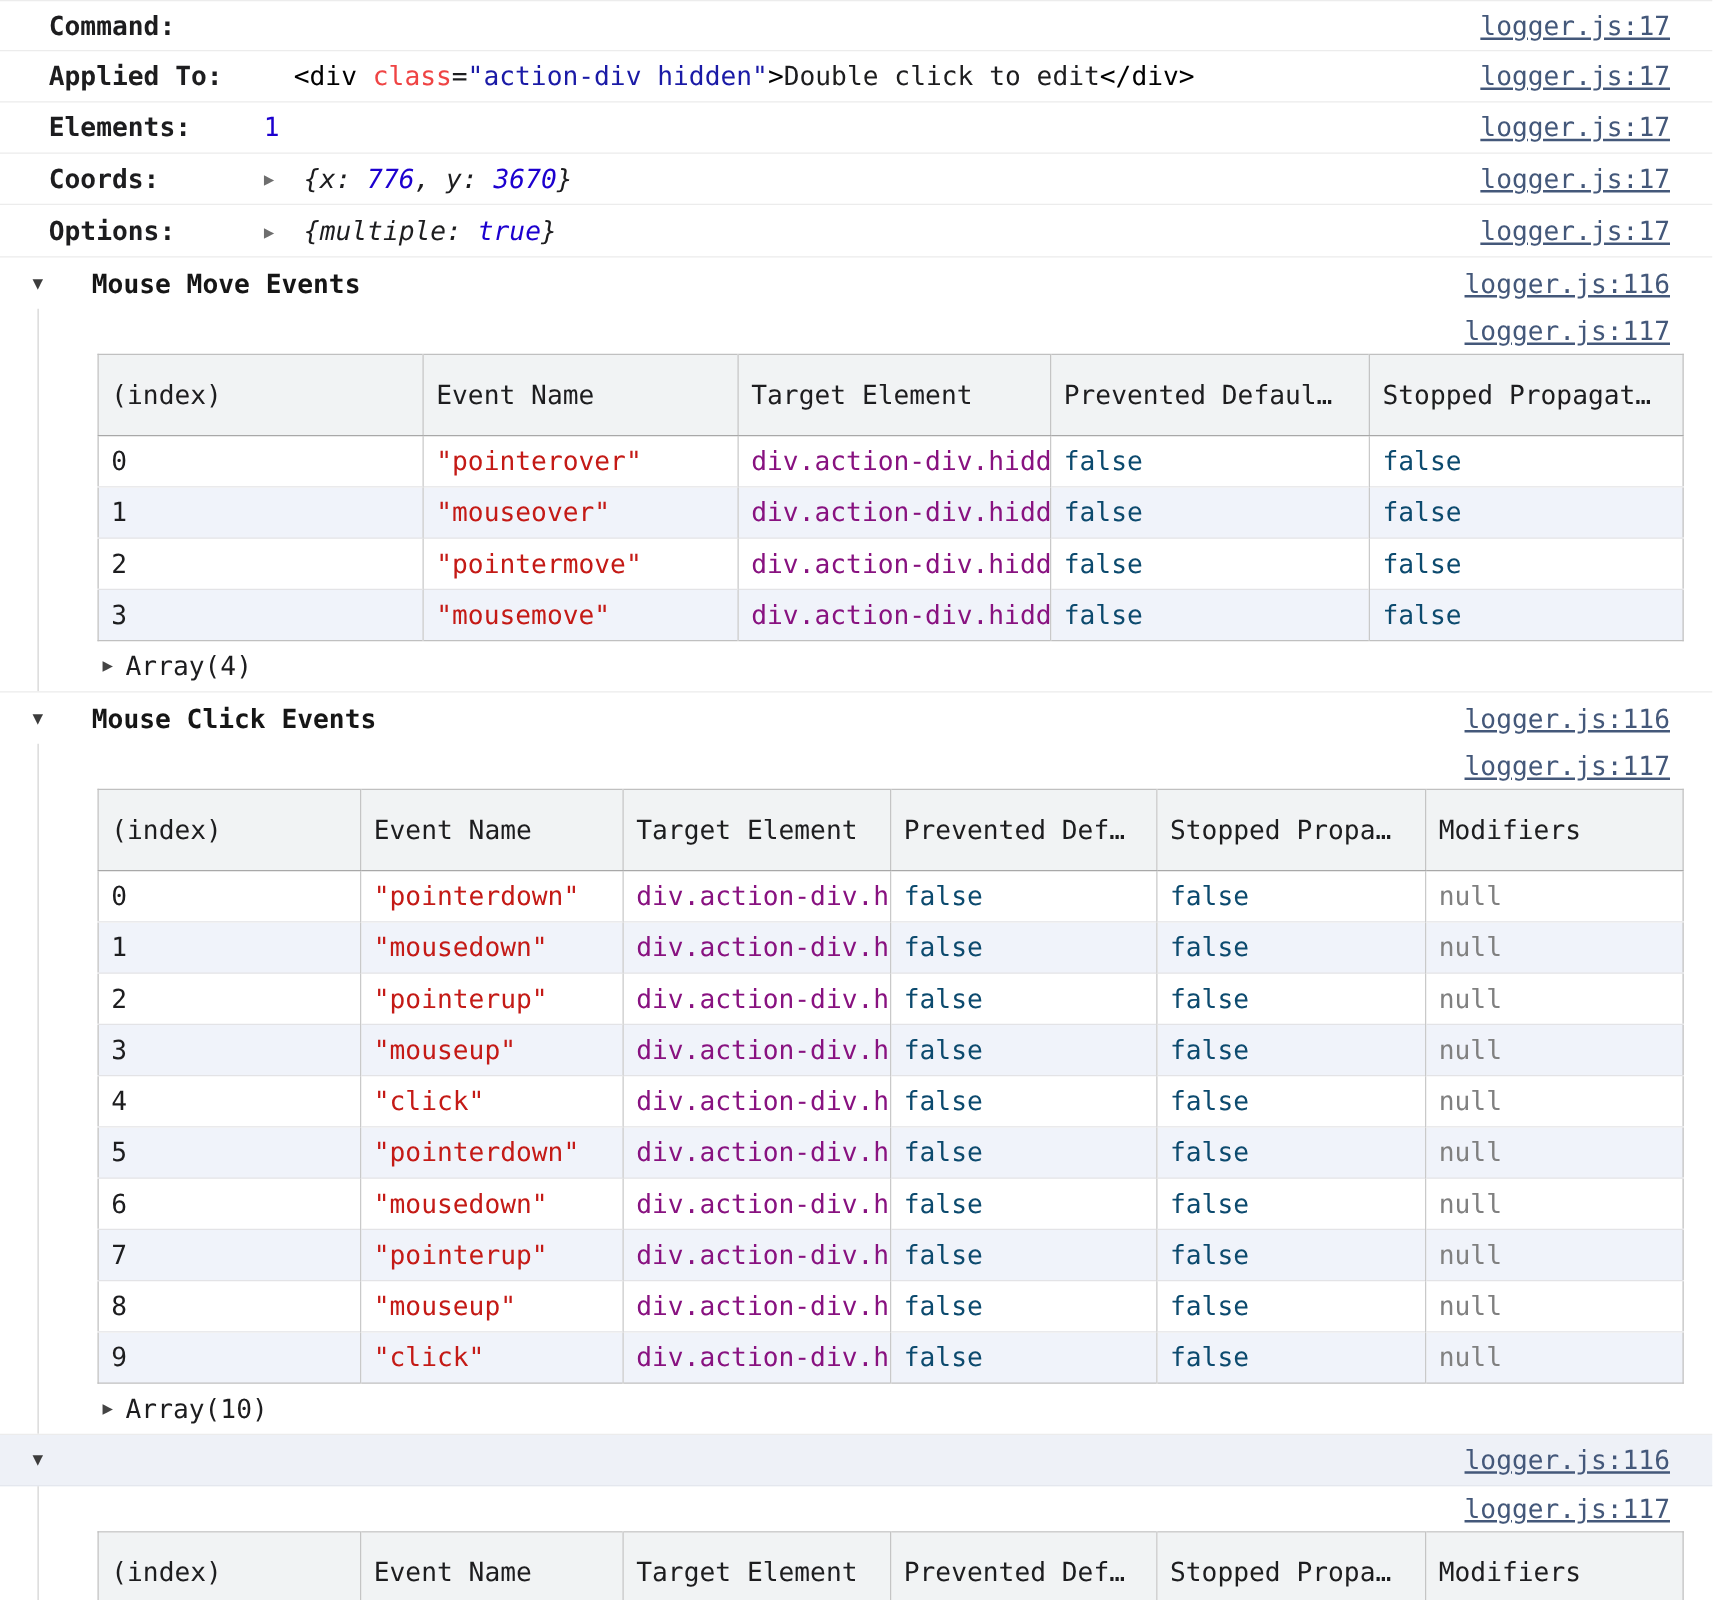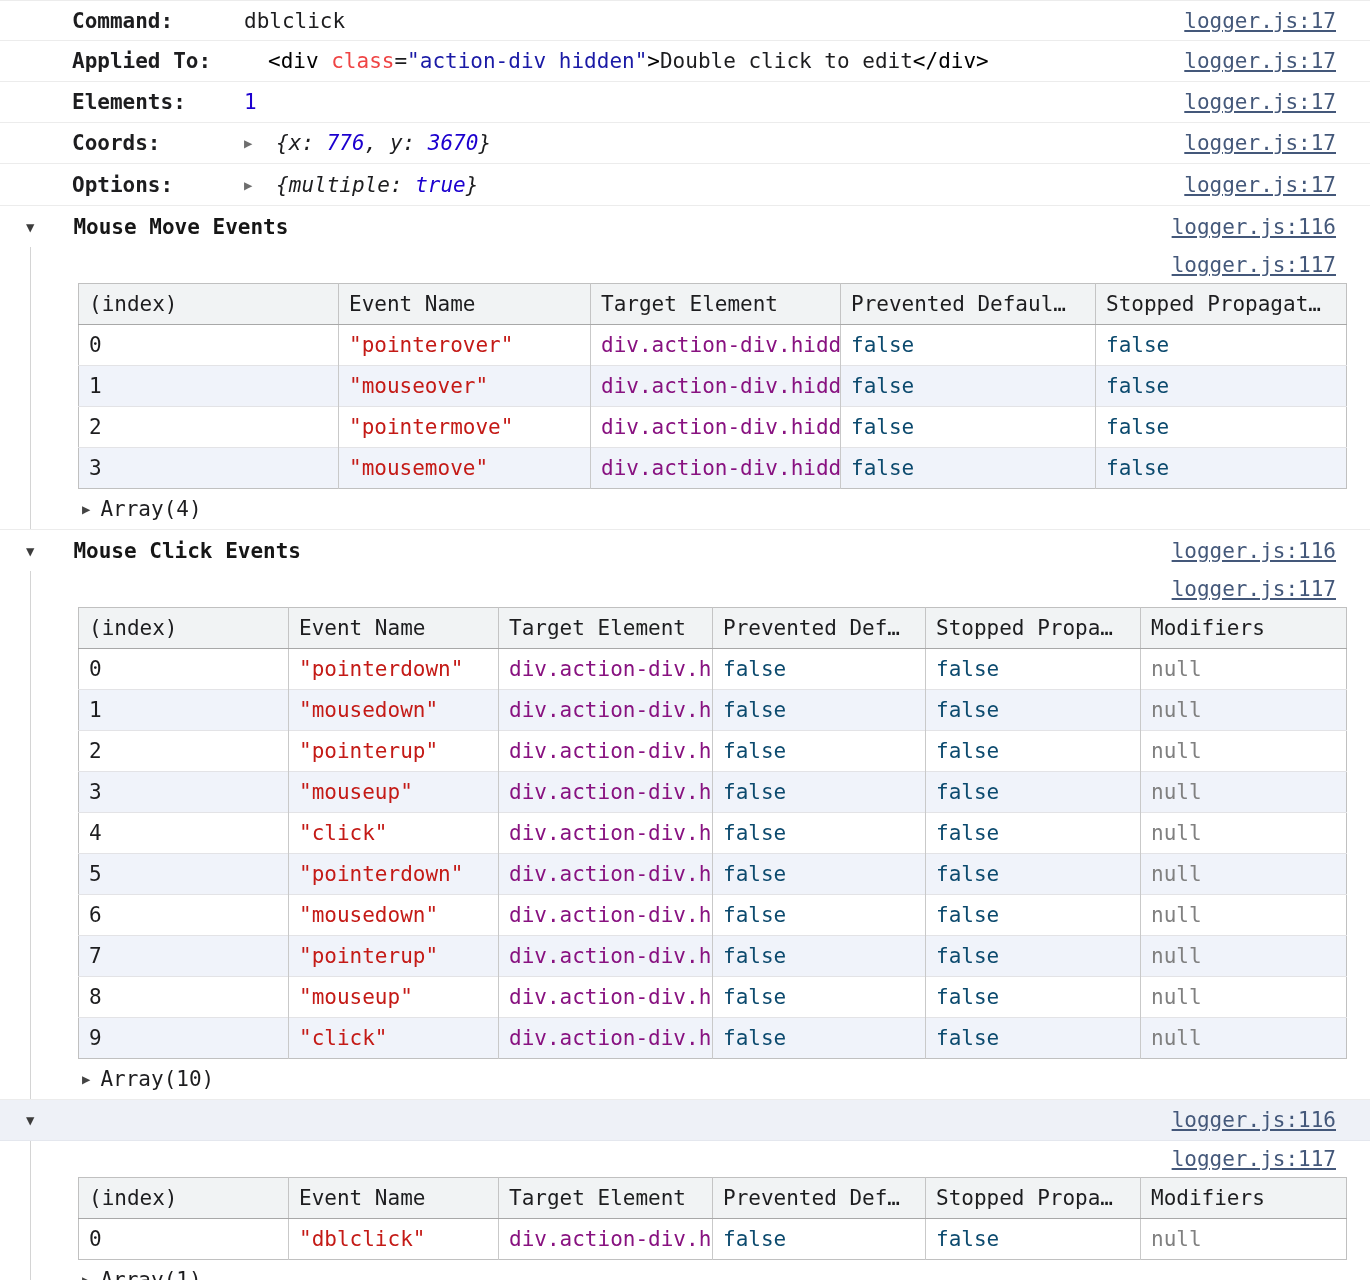--- a/index.html
+++ b/index.html
@@ -7,21 +7,21 @@
   body {
     font-family:"DejaVu Sans Mono","Liberation Mono",monospace;
     font-size:21px; color:#1d1d1f;
   }
   .console { width:1370px; }
 
   
   .crow {
     display:flex; align-items:center;
     height:41px; border-bottom:1px solid #ececec;
-    padding:0 34px 0 72px; white-space:nowrap;
+    padding:0 34px 0 39px; white-space:nowrap;
   }
   .console > .crow:first-child { border-top:1px solid #ececec; }
   .crow.no-border { border-bottom:none; }
   .crow .label { font-weight:bold; width:172px; flex-shrink:0; }
   .crow .value { flex:1; overflow:hidden; white-space:nowrap; }
   .crow .value.indent { padding-left:24px; }
   .srclink {
     margin-left:auto; color:#44587a; text-decoration:underline;
     cursor:pointer; flex-shrink:0;
   }
@@ -56,21 +56,21 @@
   .srcrow { display:flex; align-items:center; height:36px; padding-right:10px; }
 
   
   table.ctable {
     border-collapse:collapse; table-layout:fixed;
     width:1268px; border:1px solid #c0c0c0;
     font-size:21px;
   }
   table.ctable th {
     background:#f1f3f4; font-weight:normal; text-align:left;
-    height:40px; padding:0 10px; line-height:40px;
+    height:40px; padding:12px 10px; line-height:40px;
     border-right:1px solid #c4c4c4; border-bottom:1px solid #a8a8a8;
     white-space:nowrap; overflow:hidden; cursor:pointer;
   }
   table.ctable td {
     height:40px; padding:0 10px; line-height:40px;
     border-right:1px solid #c9c9c9; border-top:1px solid #e3e3e6;
     white-space:nowrap; overflow:hidden;
   }
   table.ctable th:last-child, table.ctable td:last-child { border-right:none; }
   table.ctable tbody tr:first-child td { border-top:none; }
@@ -85,21 +85,20 @@
   .array-row { display:flex; align-items:center; height:40px; padding-left:4px; cursor:pointer; }
   .atri { color:#444444; font-size:14px; margin-right:10px; }
 </style>
 </head>
 <body>
 
 <div class="console">
 
   <div class="crow">
     <span class="label">Command:</span>
-    <span class="value"><span class="tk-default">dblclick</span></span>
     <a class="srclink">logger.js:17</a>
   </div>
 
   <div class="crow">
     <span class="label">Applied To:</span>
     <span class="value indent"><span class="tk-tag">&lt;div </span><span class="tk-attr">class</span><span class="tk-default">=</span><span class="tk-val">"action-div hidden"</span><span class="tk-tag">&gt;</span><span class="tk-default">Double click to edit</span><span class="tk-tag">&lt;/div&gt;</span></span>
     <a class="srclink">logger.js:17</a>
   </div>
 
   <div class="crow">

